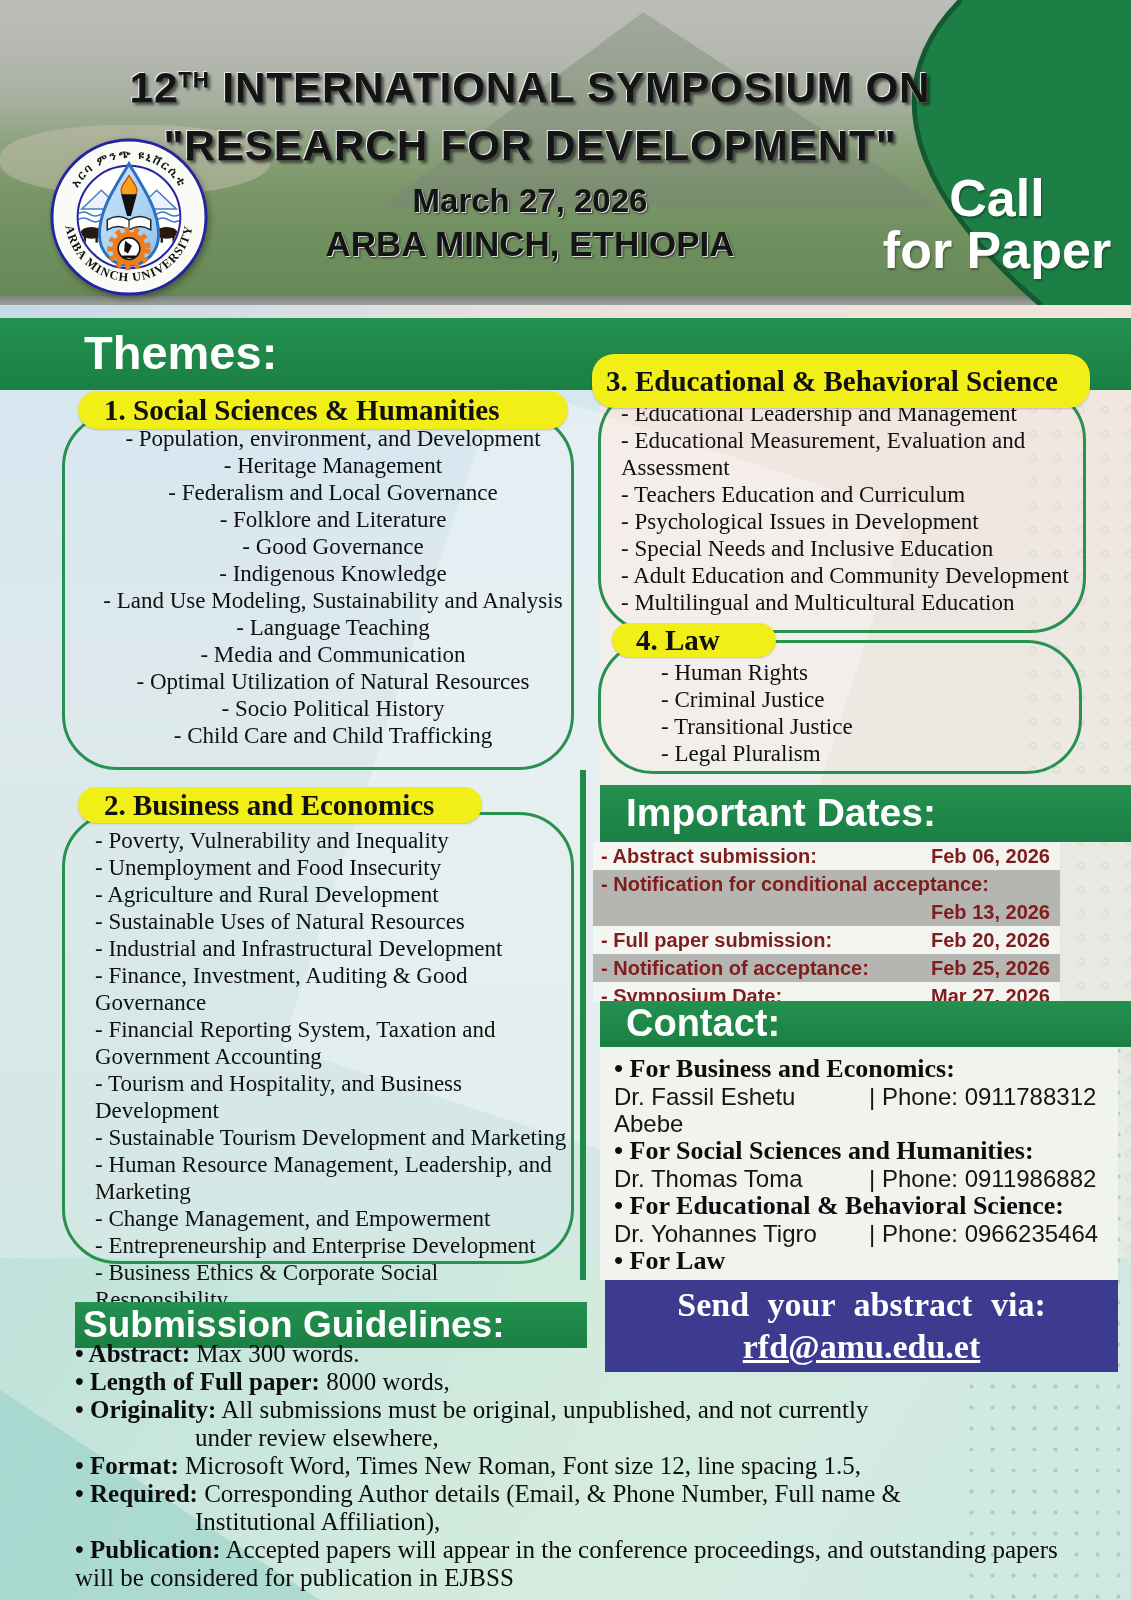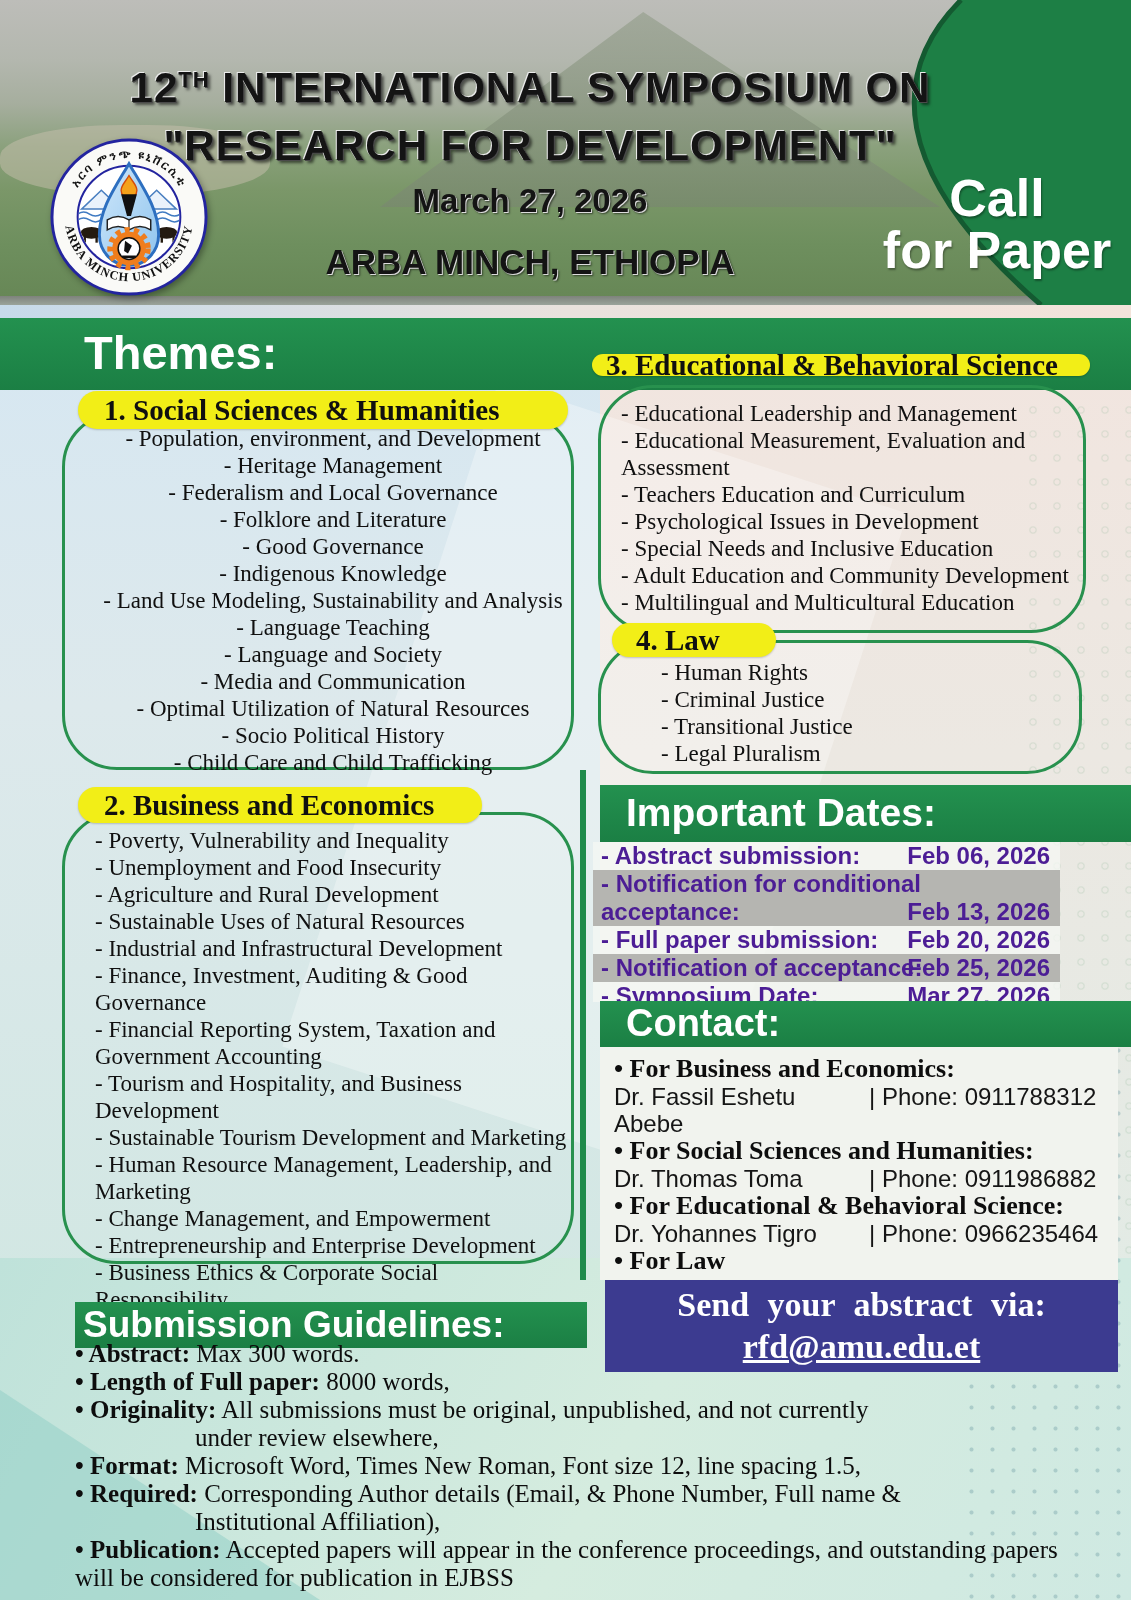--- a/index.html
+++ b/index.html
@@ -37,21 +37,21 @@
         background:linear-gradient(180deg,#7e837c,#9aa39a);}
   .curve-svg{position:absolute;left:831px;top:0;}
   .titles{position:absolute;left:90px;top:64px;width:880px;text-align:center;
      font-family:"Liberation Sans",sans-serif;font-weight:bold;color:#141414;z-index:3;}
   .t1{font-size:42px;letter-spacing:1px;
       text-shadow:-1px -1px 0 #ececec,1px 1px 0 #4a4a4a,3px 3px 3px rgba(0,0,0,.55);}
   .t1 sup{font-size:22px;}
   .t2{font-size:42px;margin-top:10px;letter-spacing:1px;
       text-shadow:-1px -1px 0 #ececec,1px 1px 0 #4a4a4a,3px 3px 3px rgba(0,0,0,.55);}
   .t3{font-size:33px;margin-top:12px;text-shadow:1px 1px 0 #dcdcdc,2px 2px 2px rgba(0,0,0,.5);}
-  .t4{font-size:35px;margin-top:22px;text-shadow:1px 1px 0 #dcdcdc,2px 2px 2px rgba(0,0,0,.5);}
+  .t4{font-size:35px;margin-top:4px;text-shadow:1px 1px 0 #dcdcdc,2px 2px 2px rgba(0,0,0,.5);}
   .call{position:absolute;right:14px;top:172px;width:240px;text-align:center;z-index:4;
      font-family:"Liberation Sans",sans-serif;font-weight:bold;font-size:52px;color:#fff;
      line-height:52px;text-shadow:1px 2px 2px rgba(0,0,0,.35);}
   .logo{position:absolute;left:50px;top:138px;width:158px;height:158px;z-index:4;
         filter:drop-shadow(2px 3px 3px rgba(0,0,0,.35));}
 
   
   .gbar{position:absolute;background:linear-gradient(180deg,#23914f,#1b7f44);color:#fff;
         font-family:"Liberation Sans",sans-serif;font-weight:bold;z-index:2;}
   .themes-bar{left:0;top:318px;width:1131px;height:72px;font-size:47px;line-height:70px;
@@ -62,39 +62,39 @@
              padding-left:26px;box-sizing:border-box;}
   .guide-bar{left:75px;top:1288px;width:512px;height:46px;font-size:37px;line-height:45px;
              padding-left:8px;box-sizing:border-box;margin-top:14px;}
 
   
   .pill{position:absolute;background:#f2ee17;border-radius:22px;color:#101010;z-index:3;
         font-weight:bold;font-size:29px;display:flex;align-items:center;
         box-shadow:0 1px 2px rgba(0,0,0,.2);}
   .pill1{left:78px;top:391px;width:464px;height:38px;padding-left:26px;}
   .pill2{left:78px;top:787px;width:378px;height:36px;padding-left:26px;}
-  .pill3{left:592px;top:354px;width:484px;height:22px;padding-left:14px;}
+  .pill3{left:592px;top:354px;width:484px;height:54px;padding-left:14px;}
   .pill4{left:612px;top:623px;width:140px;height:34px;padding-left:24px;}
 
   
   .tbox{position:absolute;border:3px solid #28914e;border-radius:55px;z-index:2;}
   .box1{left:62px;top:412px;width:506px;height:352px;text-align:center;}
   .box2{left:62px;top:812px;width:506px;height:446px;}
   .box3{left:598px;top:385px;width:482px;height:242px;}
   .box4{left:598px;top:640px;width:478px;height:128px;}
   .tbox ul{list-style:none;margin:0;padding:10px 0 0 30px;font-size:23px;line-height:27px;
            color:#101010;}
   .box2 ul{padding-top:12px;}
   .box3 ul{padding:12px 0 0 20px;}
   .box4 ul{padding:16px 0 0 60px;}
 
   
   .dates-panel{position:absolute;left:593px;top:842px;width:467px;height:160px;z-index:2;
      background:rgba(245,247,244,.78);font-family:"Liberation Sans",sans-serif;
-     font-weight:bold;font-size:24px;color:#4c1d95;}
+     font-weight:bold;font-size:20px;color:#7f1d1d;}
   .d-row{position:relative;height:28px;line-height:28px;padding:0 10px 0 8px;}
   .d-row.hl{background:#b5b5b1;}
   .d-row .d-val{position:absolute;right:10px;top:0;}
   .d-row2{height:56px;}
   .d-row2 .d-val{top:28px;}
   .gstrip{position:absolute;left:580px;top:770px;width:6px;height:510px;background:#1f8b4b;z-index:1;}
 
   
   .contact-panel{position:absolute;left:600px;top:1047px;width:518px;height:233px;z-index:2;
      background:#f1f3ee;padding:8px 12px 16px 14px;box-sizing:border-box;}
@@ -215,21 +215,20 @@
     <ul>
 
     <li>- Population, environment, and Development</li>
         <li>- Heritage Management</li>
         <li>- Federalism and Local Governance</li>
         <li>- Folklore and Literature</li>
         <li>- Good Governance</li>
         <li>- Indigenous Knowledge</li>
         <li>- Land Use Modeling, Sustainability and Analysis</li>
         <li>- Language Teaching</li>
-        <li>- Language and Society</li>
         <li>- Media and Communication</li>
         <li>- Optimal Utilization of Natural Resources</li>
         <li>- Socio Political History</li>
         <li>- Child Care and Child Trafficking</li>
       </ul>
   </div>
 
   <div class="pill pill2">
     <span>2. Business and Economics</span>
   </div>

